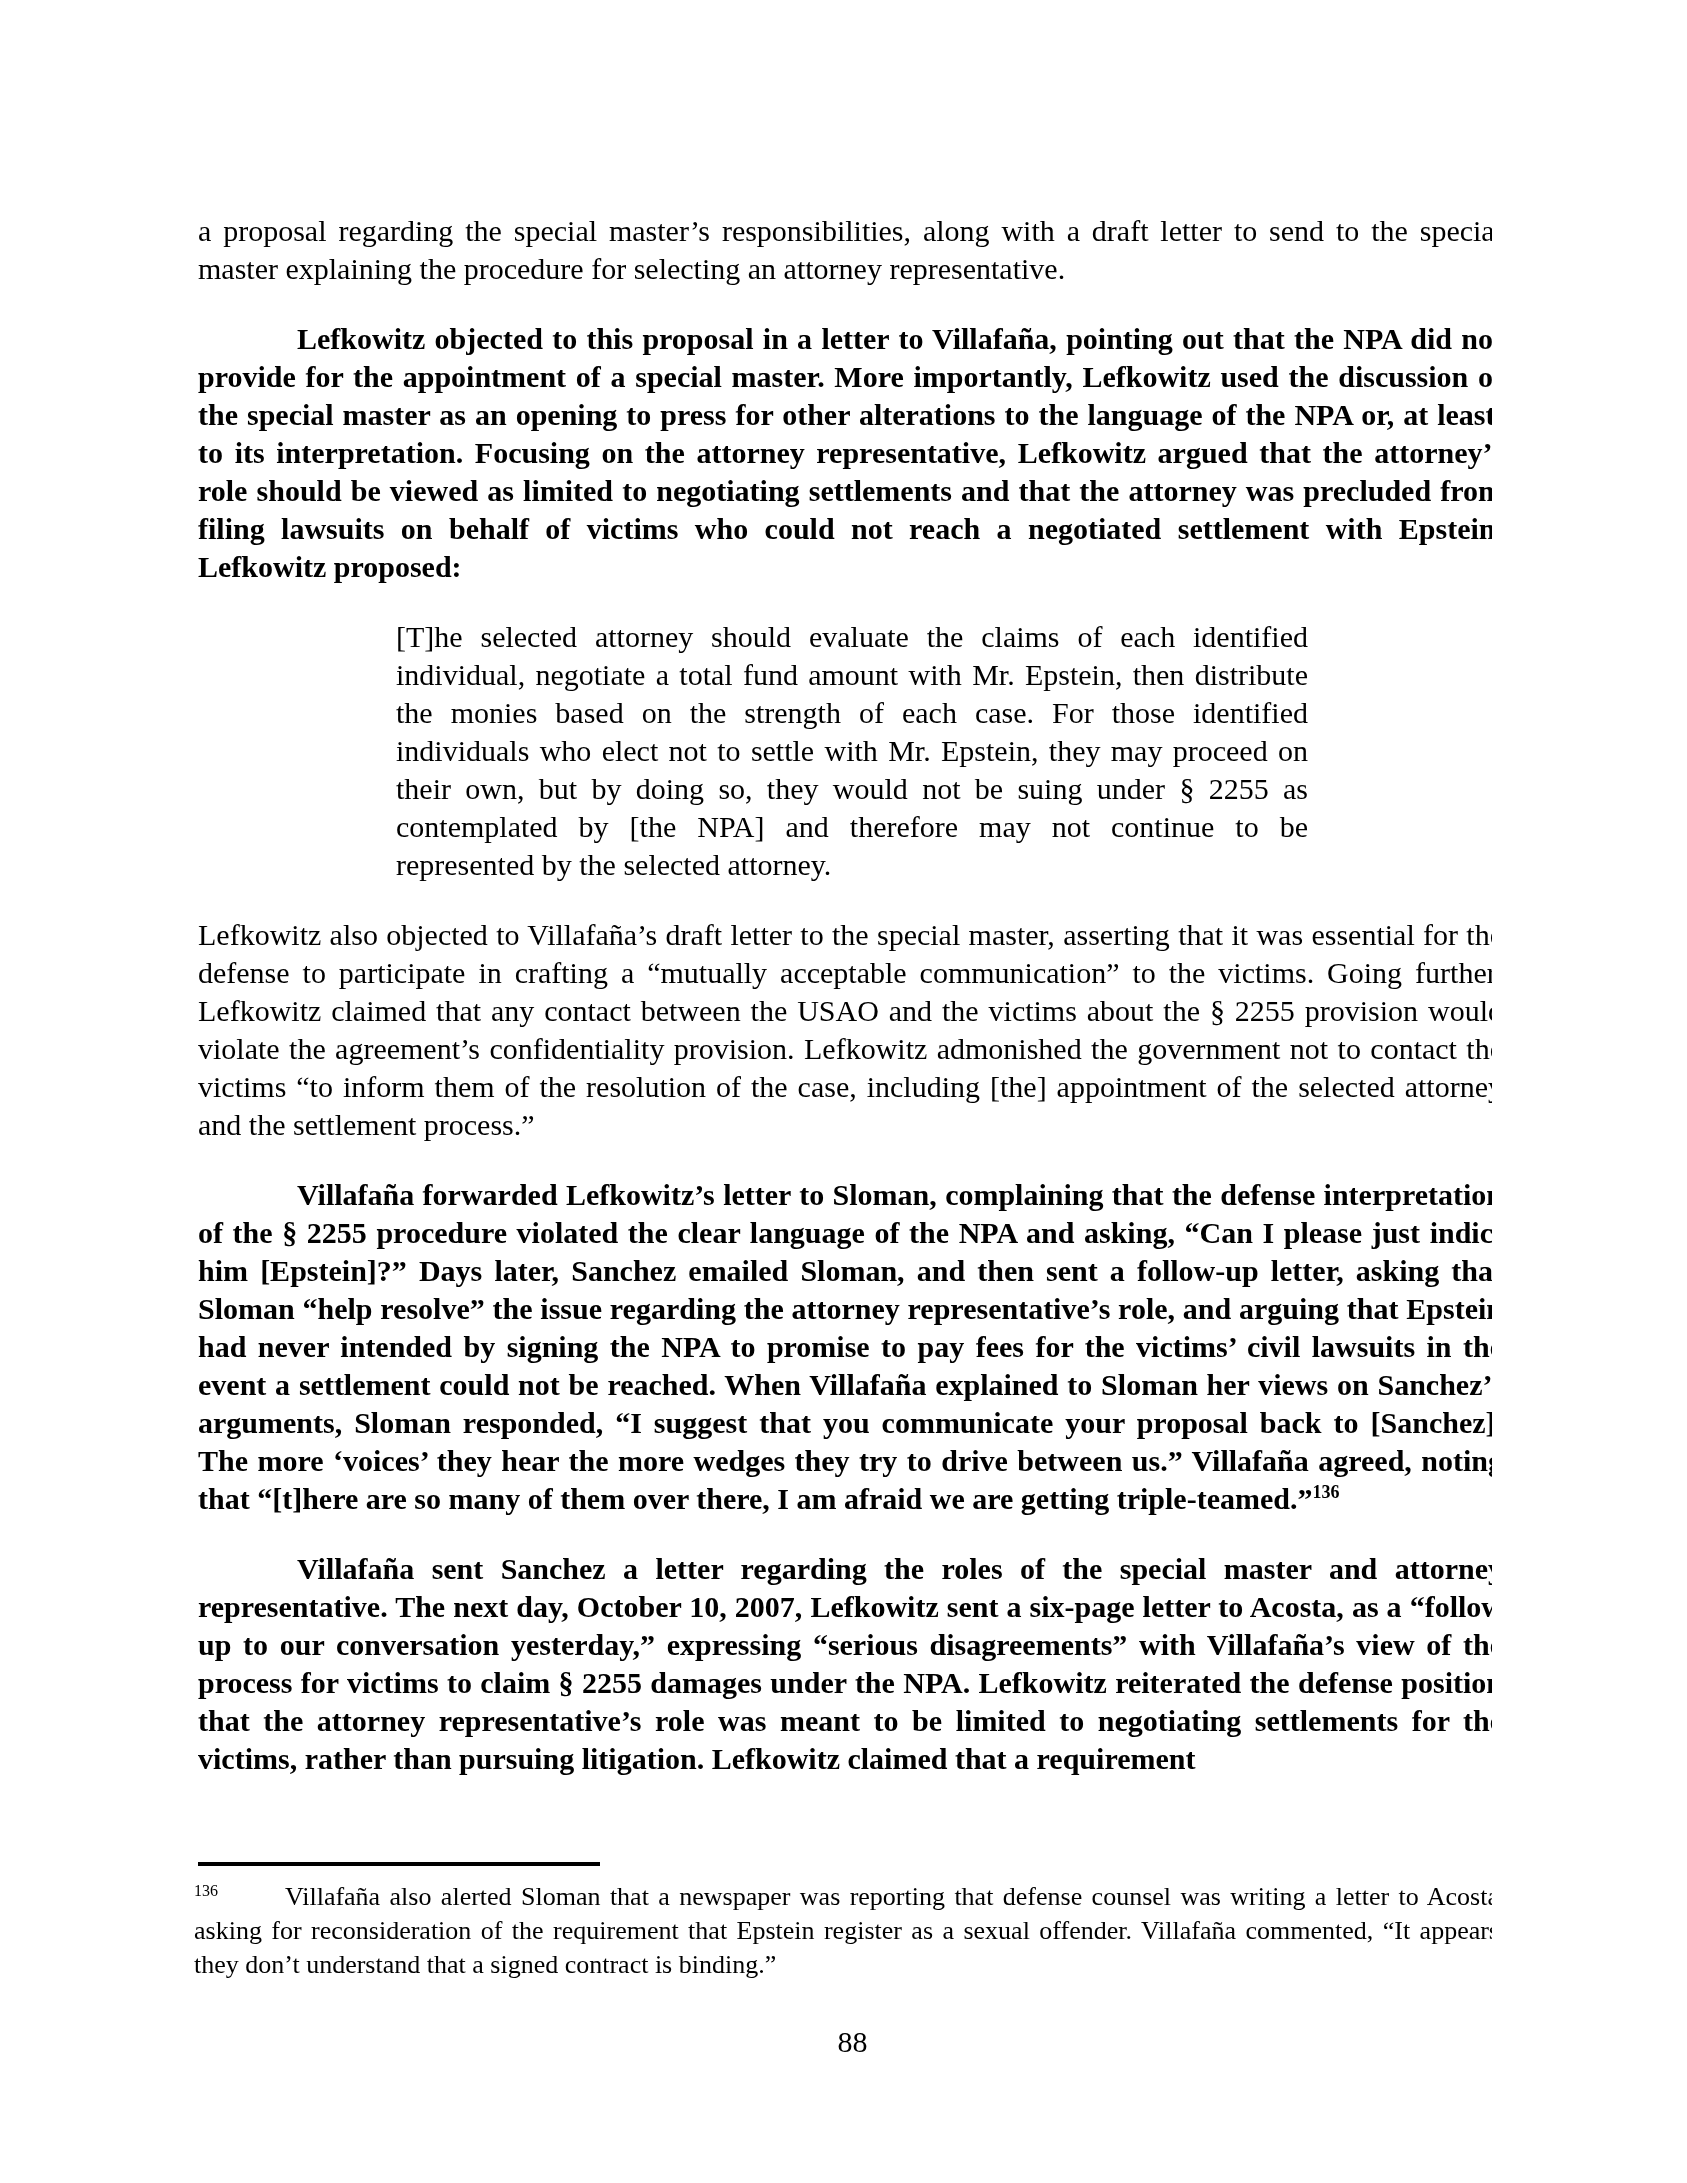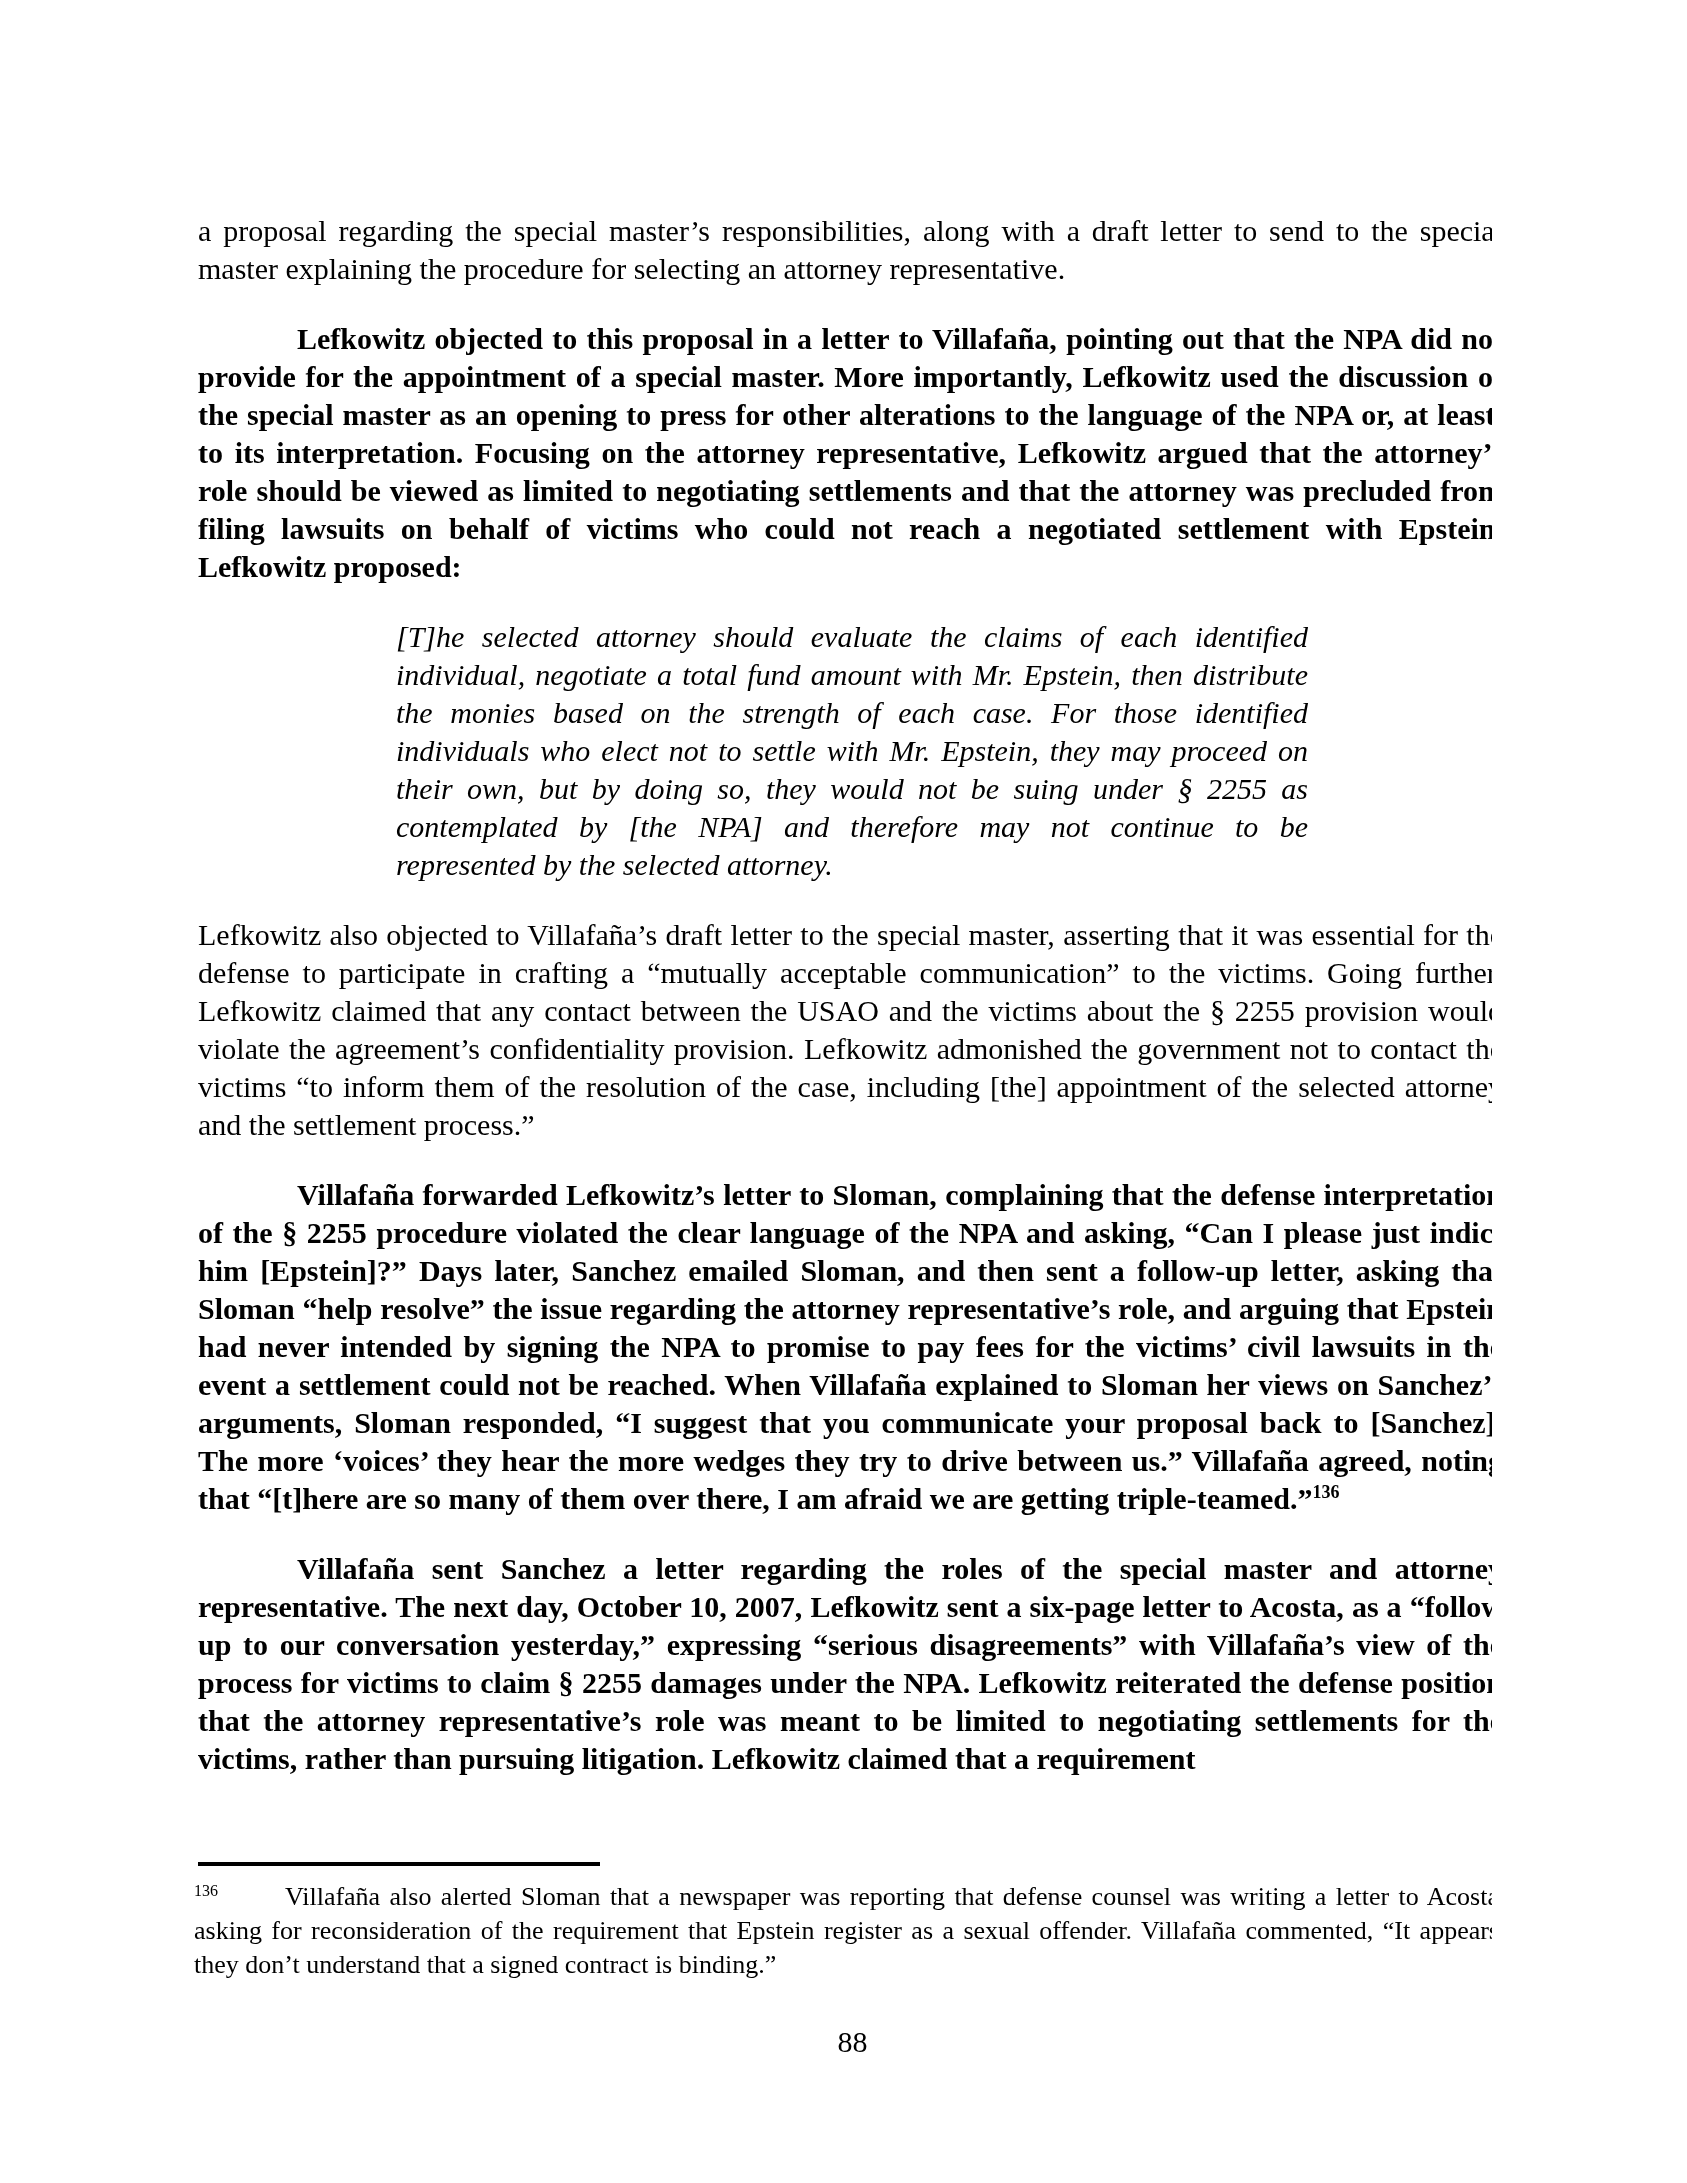--- a/index.html
+++ b/index.html
@@ -19,21 +19,20 @@
     top: 196px;
     width: 1305px;
     font-size: 30px;
     line-height: 38px;
     text-align: justify;
   }
   .body-text p { margin: 0 0 32px 0; }
   p.indent { text-indent: 99px; font-weight: bold; }
   .excerpt {
     margin: 0 195px 32px 198px;
-    font-style: italic;
   }
   sup.ref {
     font-size: 18px;
     line-height: 0;
     vertical-align: 11.2px;
   }
   .footnote-rule {
     position: absolute;
     left: 198px;
     top: 1846px;

